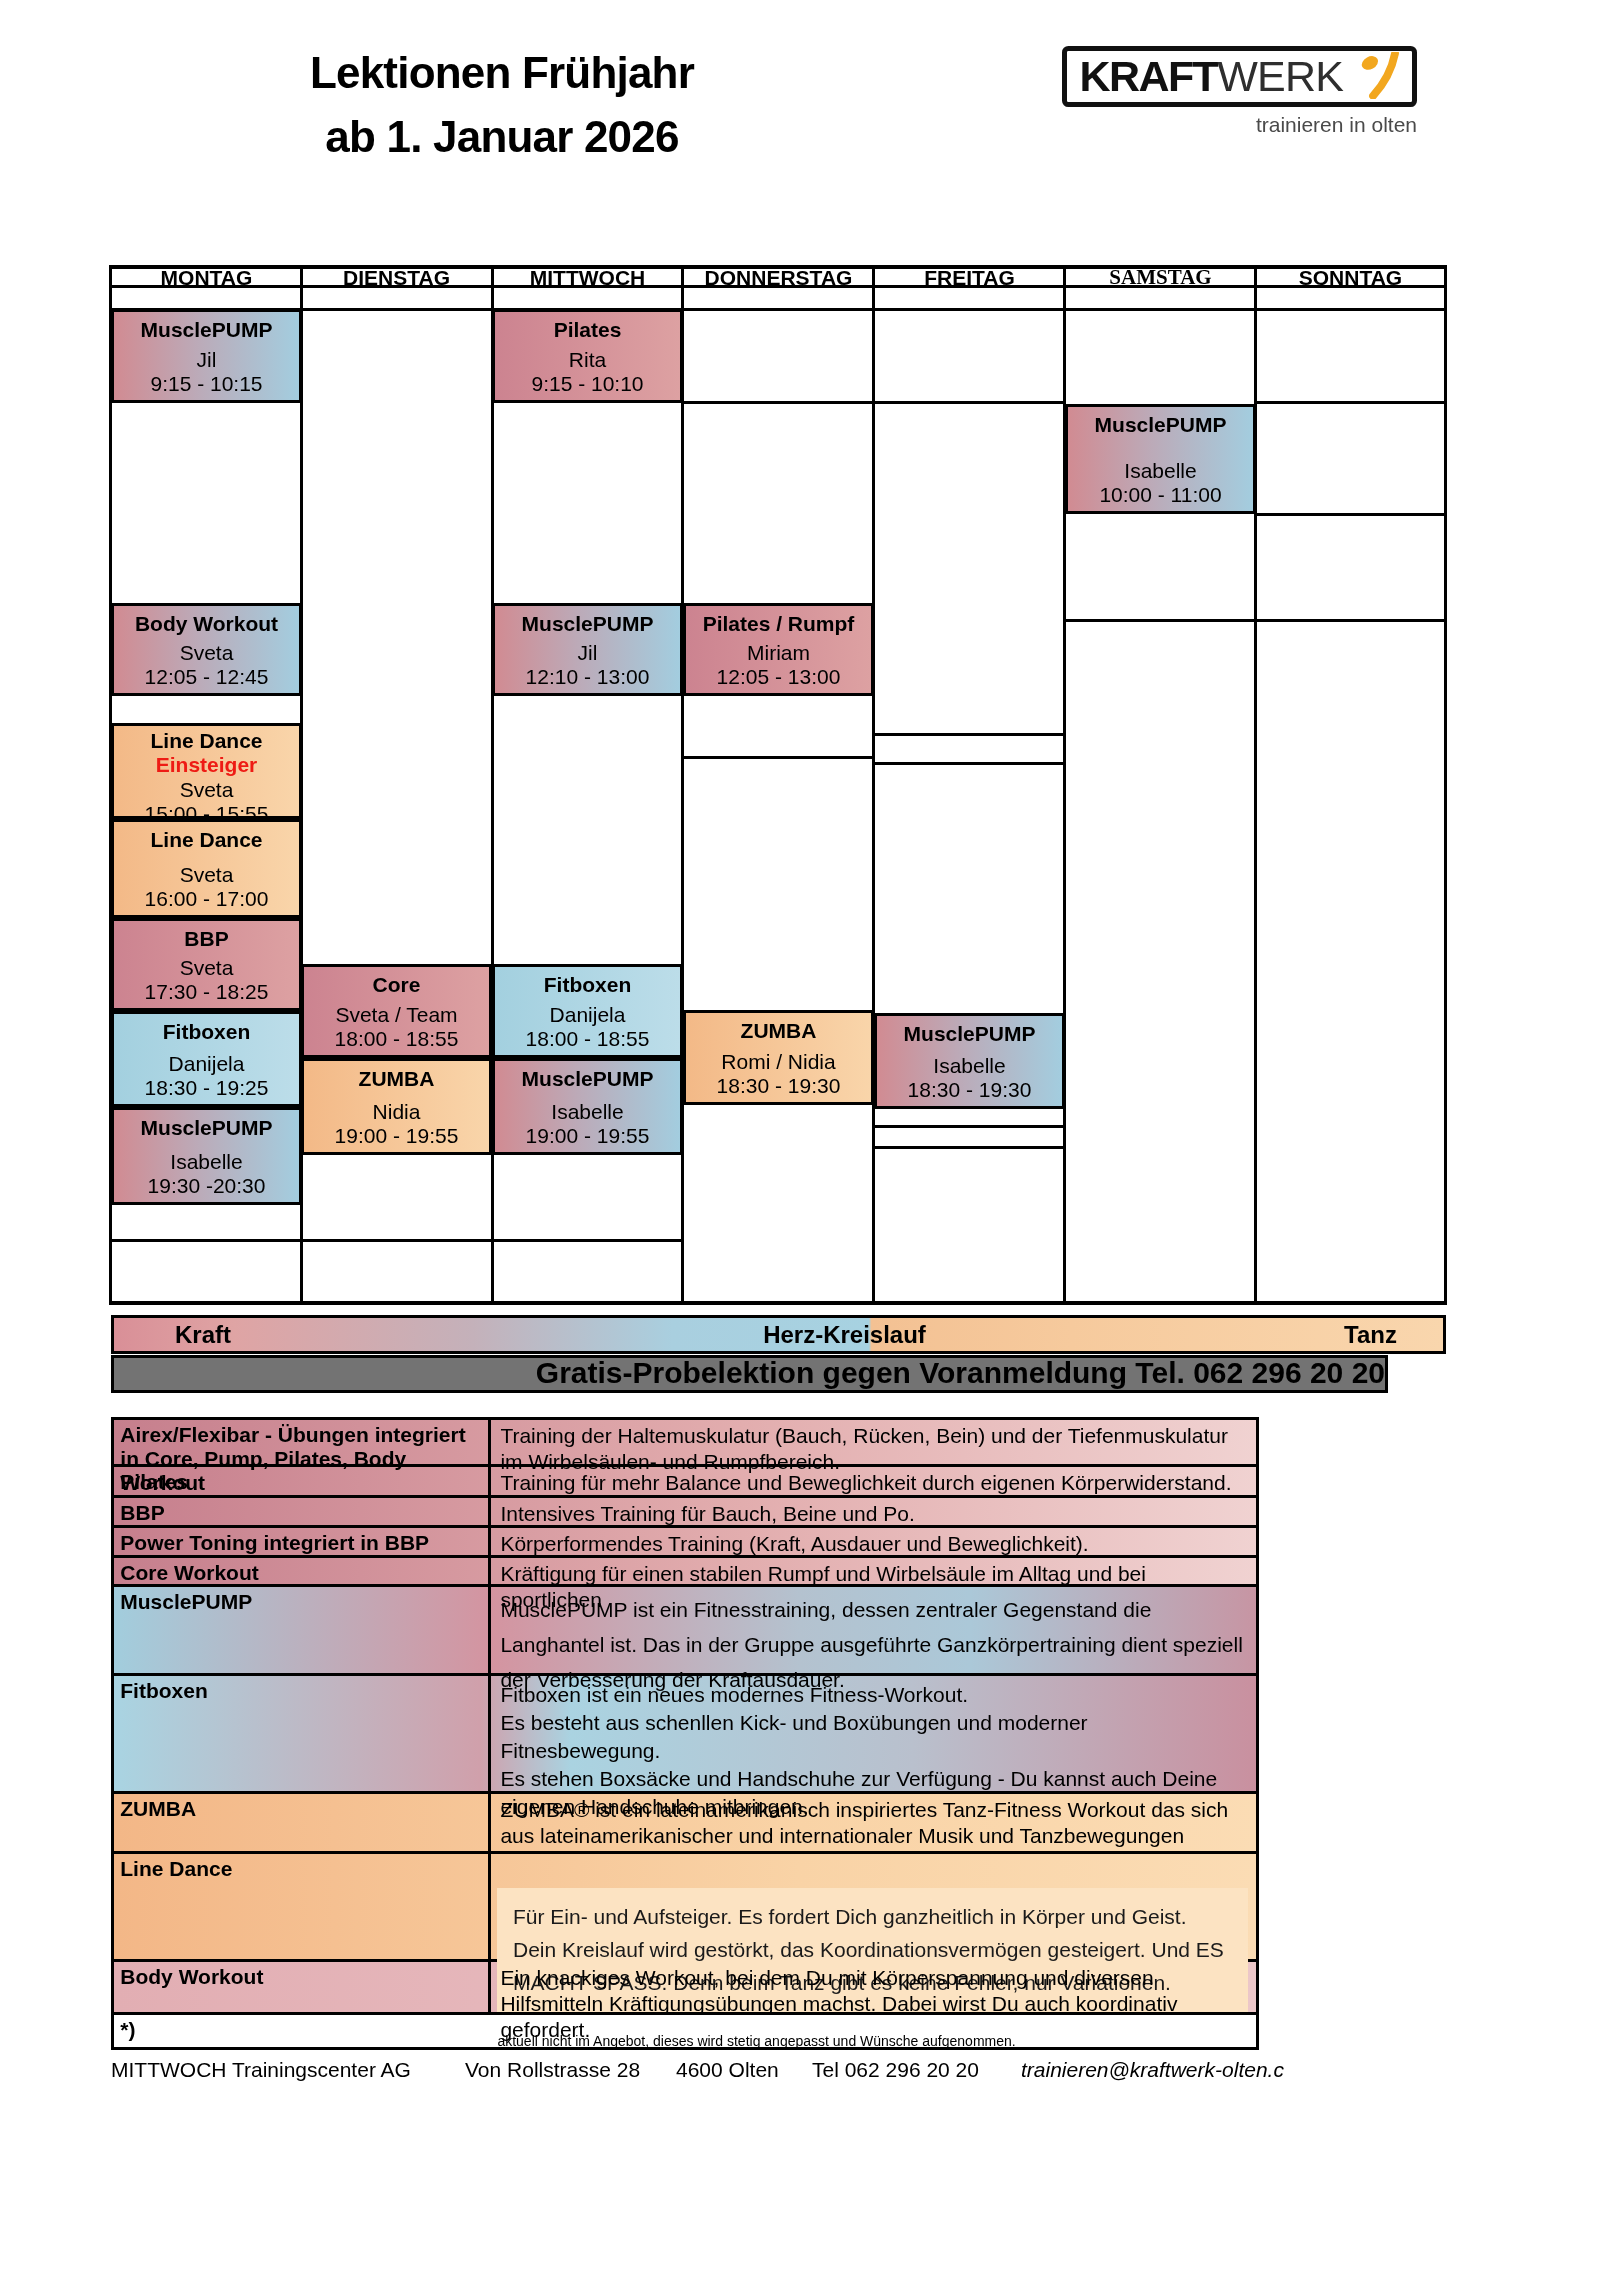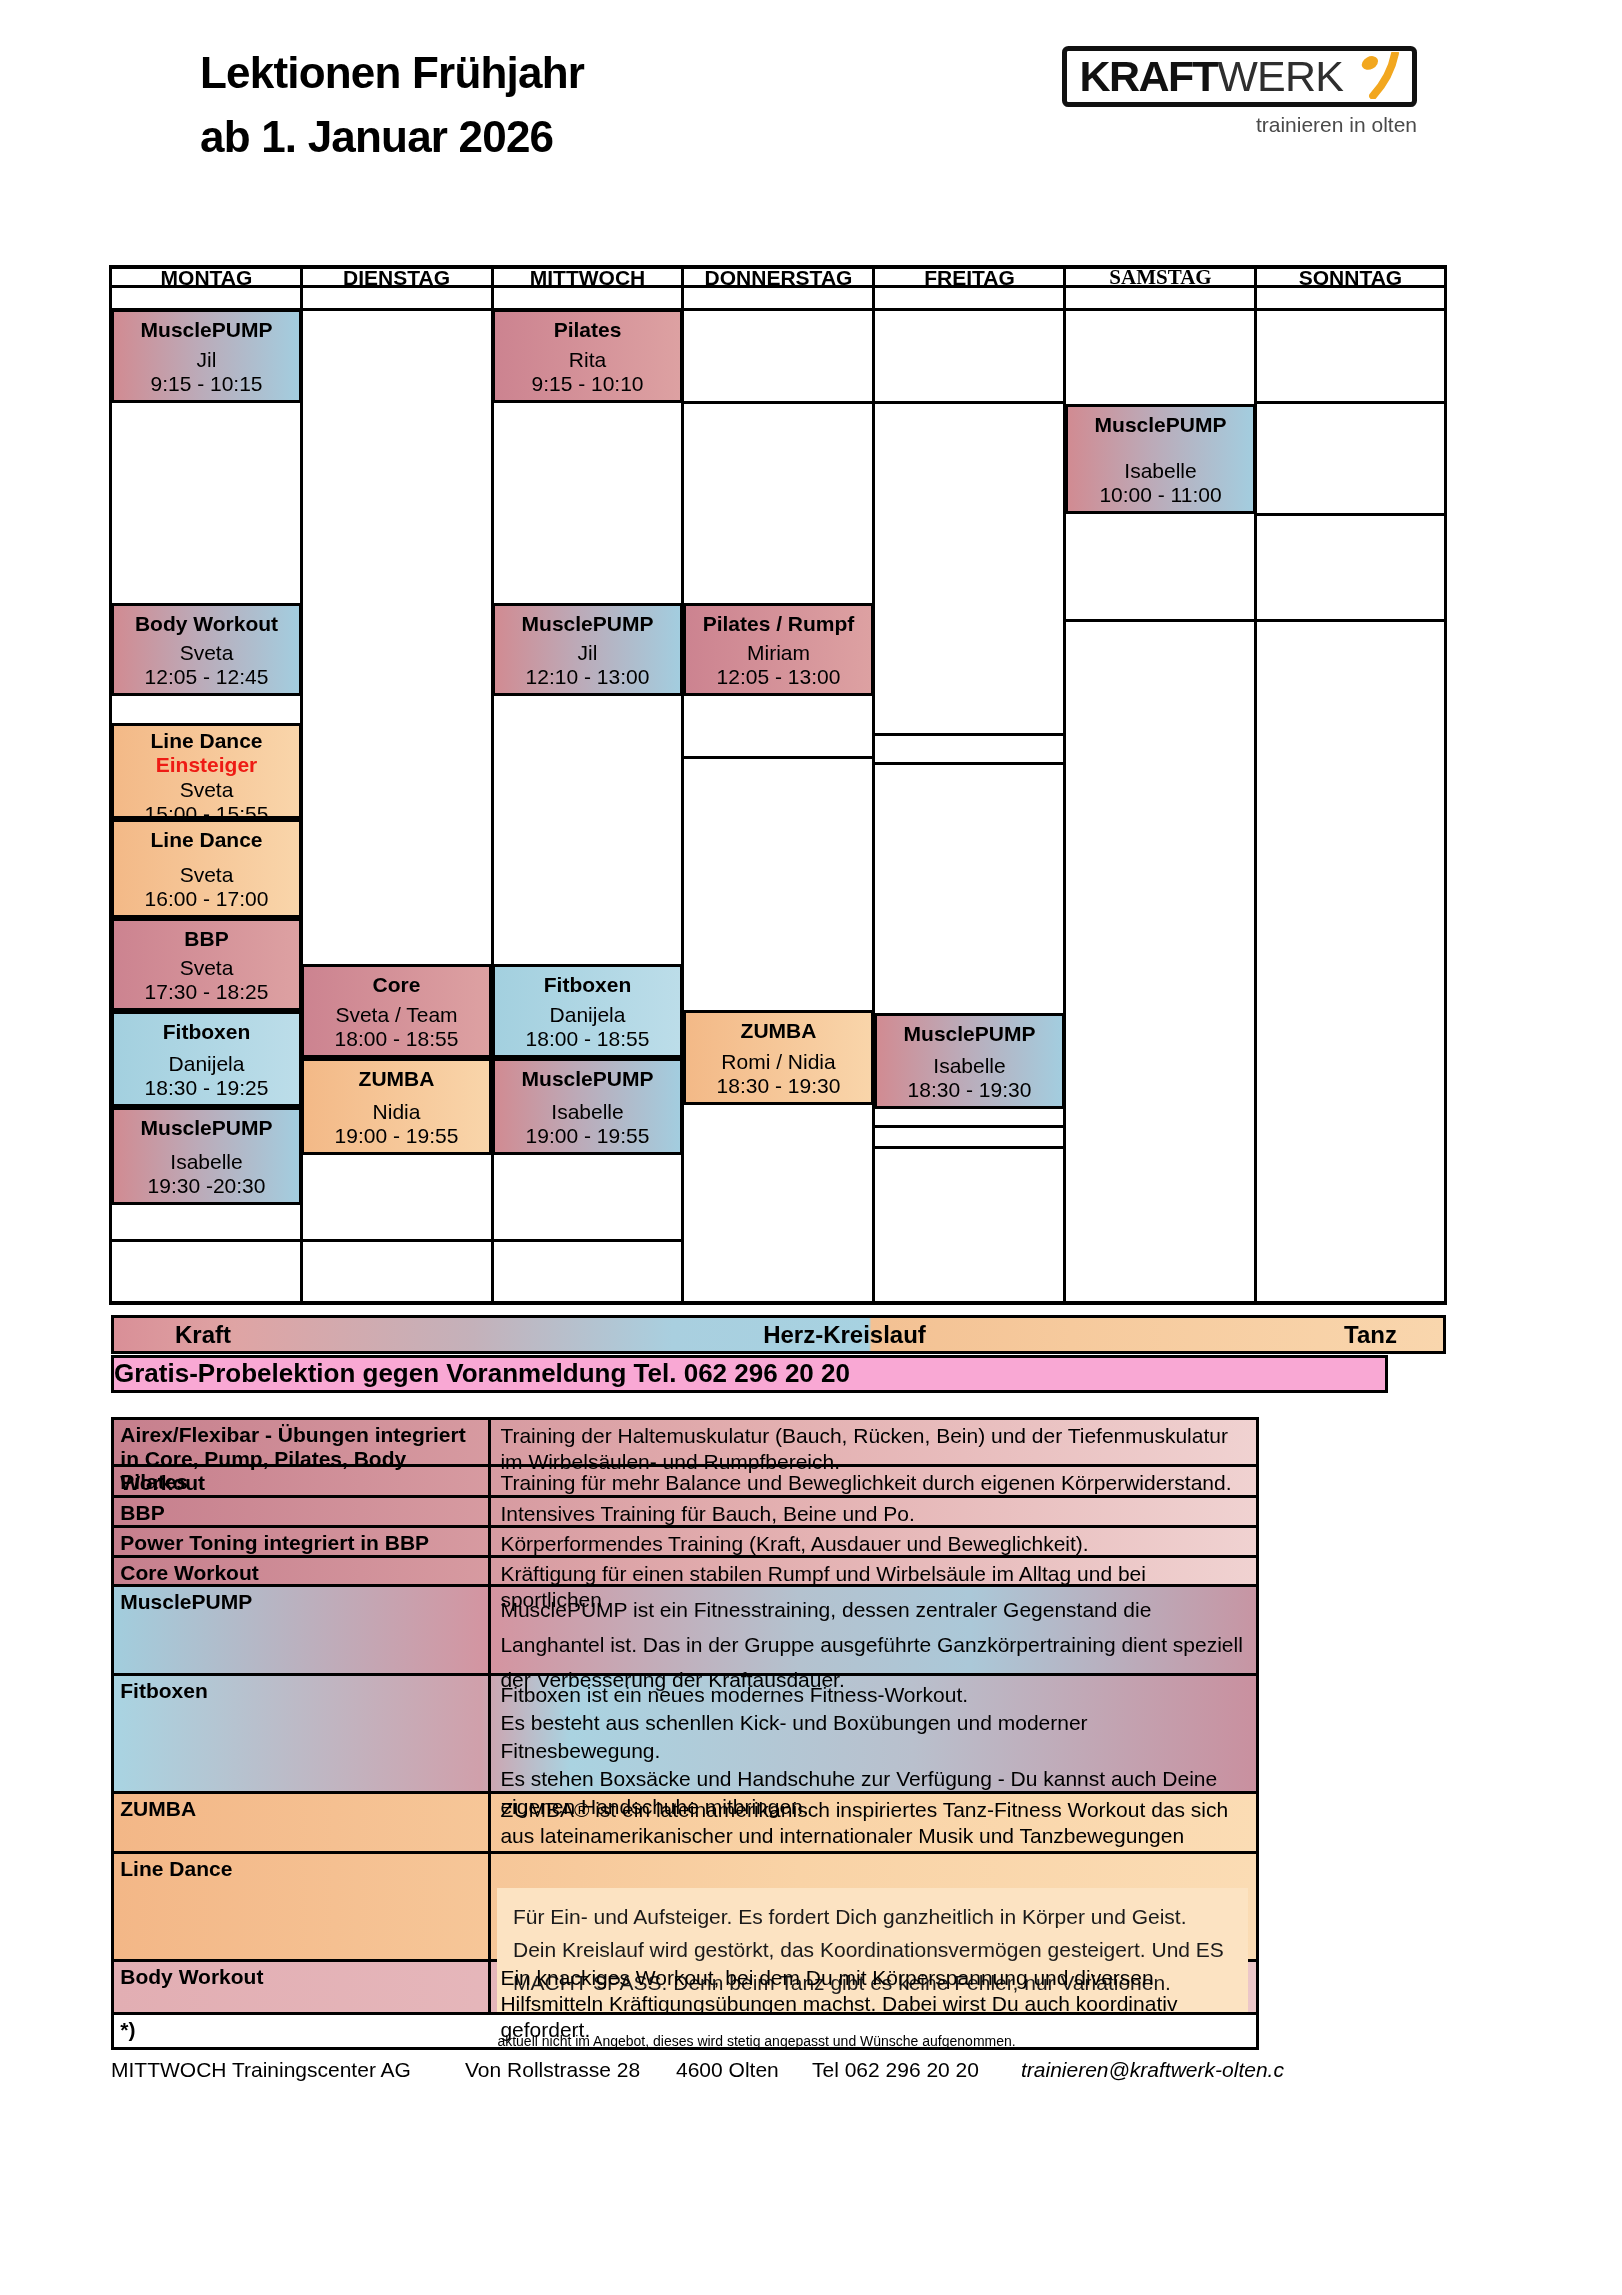--- a/index.html
+++ b/index.html
@@ -1,20 +1,20 @@
 <!DOCTYPE html>
 <html style="font-size:12.6px"><head>
 <meta charset="utf-8">
 <style>
   html,body{margin:0;padding:0;background:#ffffff;}
   .page{position:relative;width:1623px;height:2295px;background:#fff;
         font-family:"Liberation Sans", sans-serif;color:#000;overflow:hidden;}
 
   
-  .title{position:absolute;left:200px;top:41px;width:604px;text-align:left;
+  .title{position:absolute;left:200px;top:41px;width:604px;text-align:center;
          font-size:44px;font-weight:700;line-height:64px;letter-spacing:-0.8px;}
   .logo-box{position:absolute;left:1062px;top:46px;width:355px;height:61px;
             border:5.5px solid #111;border-radius:6.3px;background:#fff;
             display:flex;align-items:center;padding:0 7.9px 0 12.6px;box-sizing:border-box;}
   .logo-kraft{font-size:43px;font-weight:700;letter-spacing:-1.6px;color:#111;}
   .logo-werk{font-size:43px;font-weight:400;letter-spacing:-0.8px;color:#2e2e2e;}
   .logo-icon{margin-left:11px;flex:0 0 auto;}
   .logo-tagline{position:absolute;left:1138px;top:113px;width:279px;text-align:right;
                 font-size:21px;color:#4a4a4a;}
 
@@ -55,22 +55,22 @@
   .b16{left:874px;top:1013px;height:96px;}
   .b17{left:1065px;top:404px;height:110px;}
 
   
   .legend{position:absolute;left:111px;top:1315px;width:1335px;height:39px;
           border:3.1px solid #000;box-sizing:border-box;
           background:linear-gradient(90deg,#d98f97 0%,#dfa4a4 9%,#c4b1ba 27%,#a9cfdf 42%,
                      #a7d2e1 56.8%,#f3c193 57%,#f6ca9d 72%,#f9d6ad 100%);}
   .legend-label{position:absolute;top:0;height:33px;line-height:33px;font-weight:700;font-size:24px;}
   .promo{position:absolute;left:111px;top:1355px;width:1277px;height:38px;
-         border:3.9px solid #000;box-sizing:border-box;background:#f9a8d4;
-         text-align:left;font-weight:700;font-size:26px;line-height:30px;}
+         border:3.9px solid #000;box-sizing:border-box;background:#737373;
+         text-align:right;font-weight:700;font-size:30px;line-height:30px;}
 
   
   .desc-table{position:absolute;left:111px;top:1417px;width:1148px;border:3.9px solid #000;
               box-sizing:border-box;}
   .drow{display:flex;box-sizing:border-box;border-top:3.1px solid #000;}
   .drow.first{border-top:none;}
   .dlabel{flex:0 0 374px;box-sizing:border-box;padding:3.1px 6.3px 1.6px 6.3px;
           font-weight:700;font-size:21px;line-height:24px;}
   .dtext{flex:1 1 auto;box-sizing:border-box;border-left:3.1px solid #000;
          padding:3.1px 6.3px 1.6px 9.4px;font-size:21px;line-height:26px;white-space:pre-line;}

